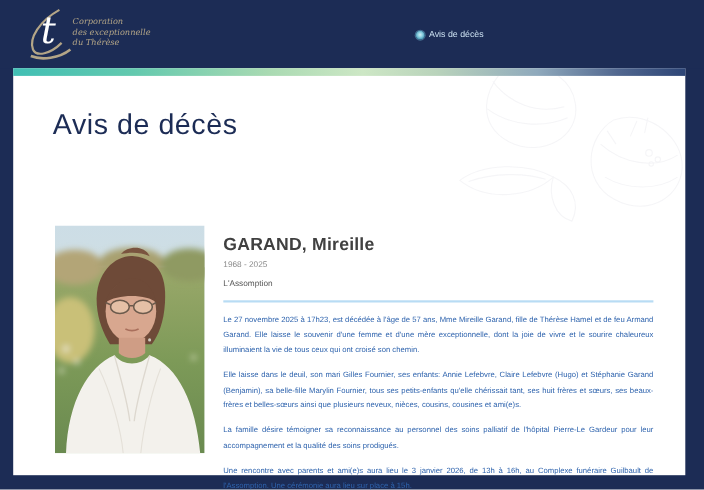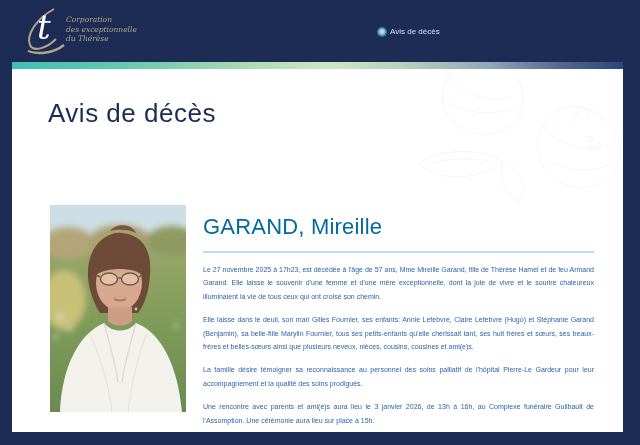--- a/index.html
+++ b/index.html
@@ -58,21 +58,21 @@
   }
 
   .photo {
     position:absolute; left:38px; top:143px; width:136px; height:207px;
     display:block;
   }
 
   .obit-col {
     position:absolute; left:191px; top:152px; width:391px;
   }
-  .obit-name { font-size:22px; font-weight:400; color:#0369a1; letter-spacing:.2px; }
+  .obit-name { font-size:16px; font-weight:700; color:#404040; letter-spacing:.2px; }
   .obit-years { margin-top:4px; font-size:7.5px; color:#8a8a8a; }
   .obit-city  { margin-top:8px; font-size:7.5px; color:#555555; }
   .obit-hr {
     margin-top:11px; height:2px; background:#b8dcf4; border:none; width:100%;
   }
   .obit-text p {
     margin-top:10px;
     font-size:7px; line-height:13.4px; color:#2e63ad;
     text-align:justify;
   }
@@ -170,20 +170,22 @@
     <path d="M58 102 L 58 116 C 64 122, 76 122, 82 116 L 82 102 Z" fill="#cf9d85"></path>
 
     <path d="M10 207 C 12 160, 30 128, 54 118 C 62 128, 78 128, 86 118 C 112 128, 128 162, 132 207 Z" fill="#f3f1ec"></path>
     <path d="M54 118 C 60 140, 66 160, 68 178 M86 118 C 80 140, 74 160, 72 178" stroke="#ddd8cf" stroke-width="1.2" fill="none"></path>
     <path d="M40 130 C 50 150, 60 185, 62 207 M96 130 C 88 150, 80 185, 78 207" stroke="#e4e0d8" stroke-width="1" fill="none"></path>
     <circle cx="86" cy="104" r="1.4" fill="#cfcac0"></circle>
   </svg>
 
   <div class="obit-col">
     <div class="obit-name">GARAND, Mireille</div>
+    <div class="obit-years">1968 - 2025</div>
+    <div class="obit-city">L'Assomption</div>
     <div class="obit-hr"></div>
     <div class="obit-text">
       <p>Le 27 novembre 2025 à 17h23, est décédée à l'âge de 57 ans, Mme Mireille Garand, fille de Thérèse Hamel et de feu Armand Garand. Elle laisse le souvenir d'une femme et d'une mère exceptionnelle, dont la joie de vivre et le sourire chaleureux illuminaient la vie de tous ceux qui ont croisé son chemin.</p>
       <p>Elle laisse dans le deuil, son mari Gilles Fournier, ses enfants: Annie Lefebvre, Claire Lefebvre (Hugo) et Stéphanie Garand (Benjamin), sa belle-fille Marylin Fournier, tous ses petits-enfants qu'elle chérissait tant, ses huit frères et sœurs, ses beaux-frères et belles-sœurs ainsi que plusieurs neveux, nièces, cousins, cousines et ami(e)s.</p>
       <p>La famille désire témoigner sa reconnaissance au personnel des soins palliatif de l'hôpital Pierre-Le Gardeur pour leur accompagnement et la qualité des soins prodigués.</p>
       <p>Une rencontre avec parents et ami(e)s aura lieu le 3 janvier 2026, de 13h à 16h, au Complexe funéraire Guilbault de l'Assomption. Une cérémonie aura lieu sur place à 15h.</p>
     </div>
   </div>
 </div>
 

